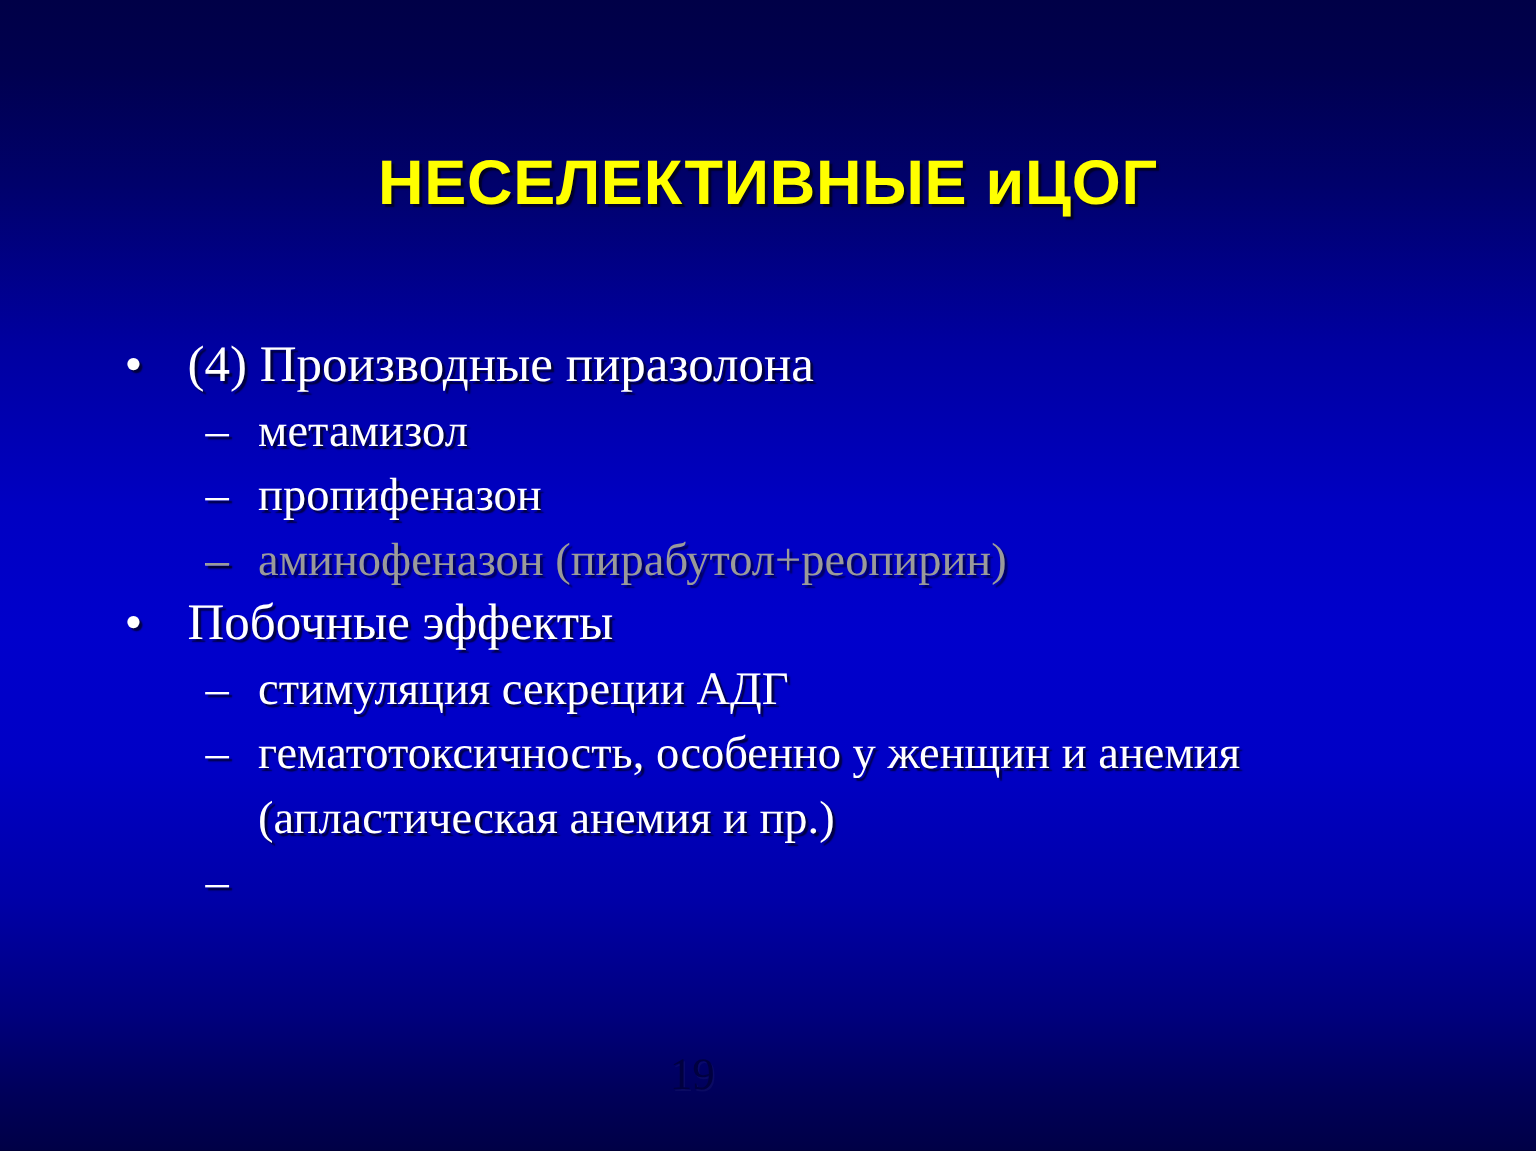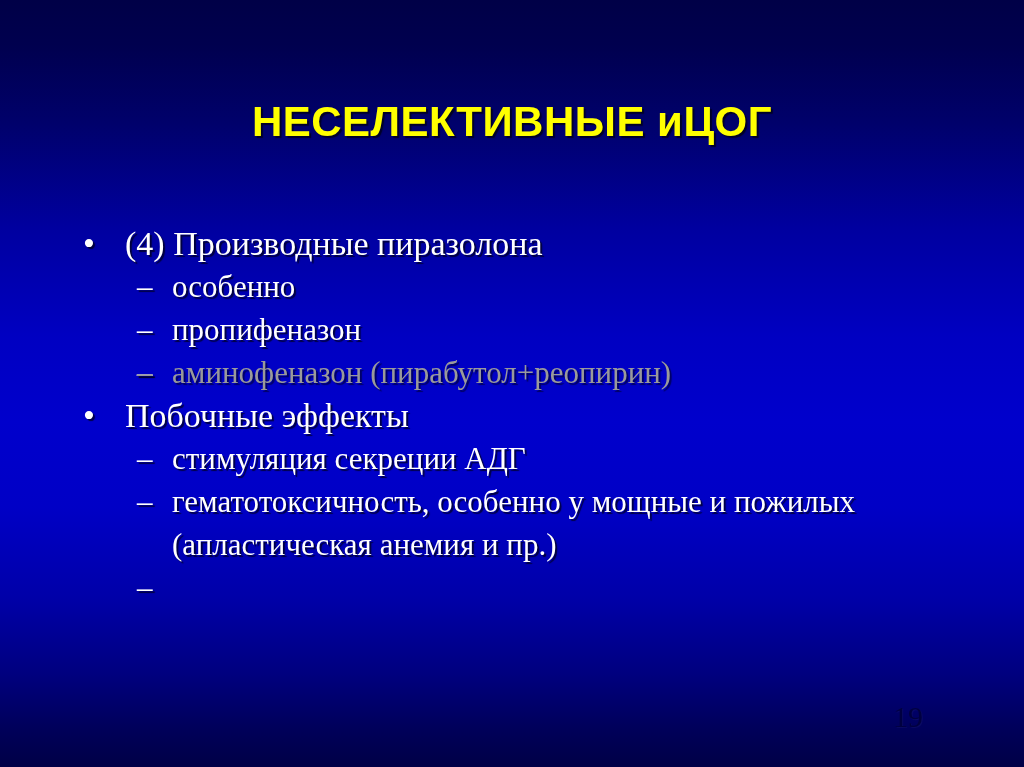--- a/index.html
+++ b/index.html
@@ -103,21 +103,21 @@
   .lvl2.wrap {
     white-space: normal;
   }
 
   
   #pagenum {
     position: absolute;
     left: 0;
     top: 700px;
     width: 923px;
-    text-align: right;
+    text-align: center;
     font-size: 30px;
     color: #000040;
     text-shadow: 1px 1px 0 rgba(40,40,120,0.25);
   }
 </style>
 </head>
 <body>
 
 <div id="slide">
 
@@ -125,21 +125,21 @@
 
   <div id="body">
 
     <div class="lvl1">
       <span class="bullet">•</span>
       <span>(4) Производные пиразолона</span>
     </div>
 
     <div class="lvl2">
       <span class="dash">–</span>
-      <span>особенно</span>
+      <span>метамизол</span>
     </div>
 
     <div class="lvl2">
       <span class="dash">–</span>
       <span>пропифеназон</span>
     </div>
 
     <div class="lvl2">
       <span class="dash">–</span>
     </div>
@@ -154,21 +154,21 @@
       <span>Побочные эффекты</span>
     </div>
 
     <div class="lvl2">
       <span class="dash">–</span>
       <span>стимуляция секреции АДГ</span>
     </div>
 
     <div class="lvl2 wrap">
       <span class="dash">–</span>
-      <span>гематотоксичность, особенно у мощные и пожилых  (апластическая анемия и пр.)</span>
+      <span>гематотоксичность, особенно у женщин и анемия  (апластическая анемия и пр.)</span>
     </div>
 
     <div class="lvl2">
       <span class="dash">–</span>
     </div>
 
   </div>
 
   <div id="pagenum">19</div>
 

